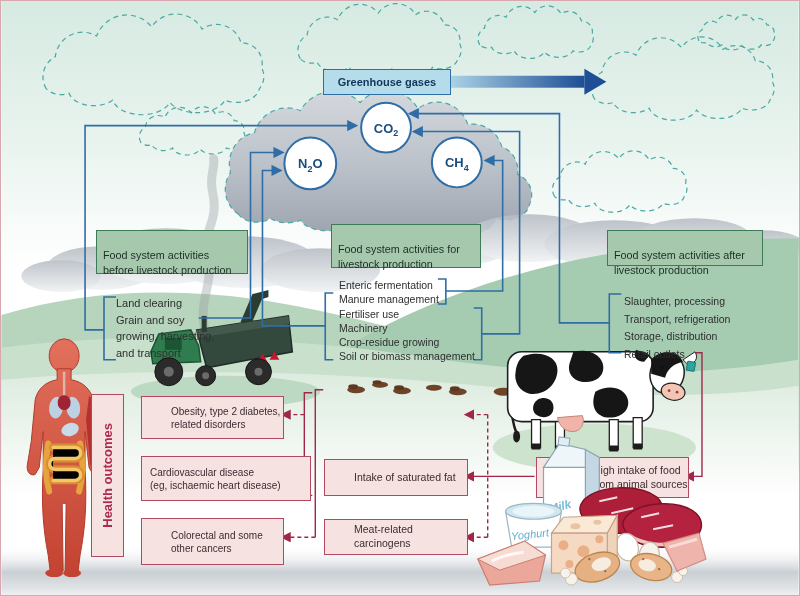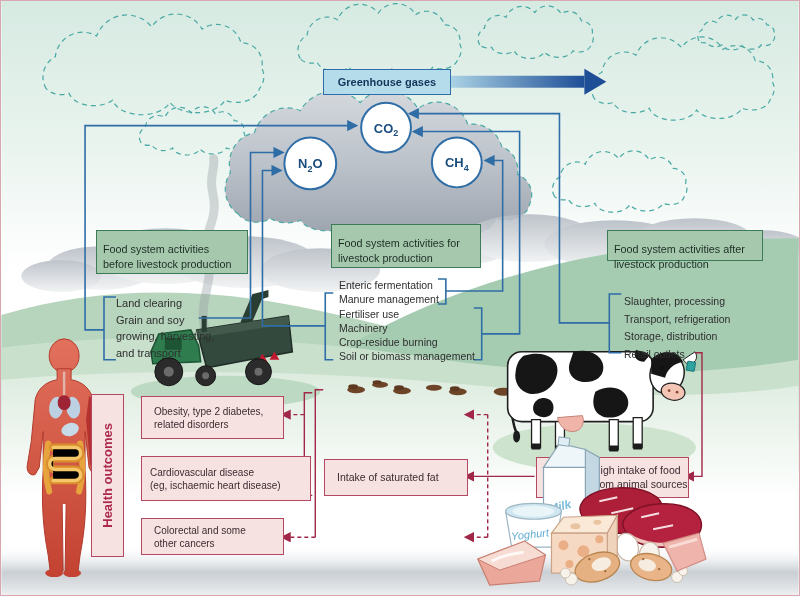--- a/index.html
+++ b/index.html
@@ -3,24 +3,24 @@
 <meta charset="utf-8">
 <style>
   html,body{margin:0;padding:0;background:#fff;}
   .canvas{position:relative;width:798px;height:594px;overflow:hidden;border:1px solid #d8a7b0;
           font-family:"Liberation Sans","DejaVu Sans",sans-serif;}
   svg{position:absolute;left:0;top:0;}
   .abs{position:absolute;box-sizing:border-box;}
   .bbox{background:var(--blue-box-fill);border:1.5px solid var(--blue-line);color:var(--blue-box-text);
         font-size:11px;font-weight:600;display:flex;align-items:center;justify-content:center;z-index:3;}
   .gbox{background:var(--green-box-fill);border:1.5px solid var(--green-box-border);color:#1c2e24;
-        font-size:10.8px;line-height:1.35;padding:11px 6px;white-space:pre-line;z-index:3;}
+        font-size:10.8px;line-height:1.35;padding:17px 6px;white-space:pre-line;z-index:3;}
   .list{color:#2e2e2e;font-size:10.5px;z-index:3;}
   .pbox{background:var(--pink-box-fill);border:1.5px solid var(--pink-box-border);color:#3b2c30;
-        font-size:10.5px;line-height:1.3;display:flex;align-items:center;padding-left:12px;
+        font-size:10.5px;line-height:1.3;display:flex;align-items:center;padding-left:29px;
         white-space:pre-line;z-index:3;}
   .obox{font-size:10px;}
   .hlabel{background:var(--pink-box-fill);border:1.5px solid var(--pink-box-border);
           display:flex;align-items:center;justify-content:center;z-index:3;}
   .vtext{writing-mode:vertical-rl;transform:rotate(180deg);font-weight:bold;font-size:13px;
          color:var(--health-label);}
   .note{color:#3a3a3a;font-size:10.5px;line-height:17px;white-space:pre-line;z-index:3;}
   .hibox{padding-left:56px;z-index:3;}
   #fg{z-index:5;pointer-events:none;}
   #bg{z-index:1;}
@@ -245,44 +245,45 @@
   <div>Grain and soy</div>
   <div>growing, harvesting,</div>
   <div>and transport</div>
 </div>
 
 <div class="abs list" style="left:338px;top:277px;line-height:14.3px">
   <div>Enteric fermentation</div>
   <div>Manure management</div>
   <div>Fertiliser use</div>
   <div>Machinery</div>
-  <div>Crop-residue burning</div>
+  <div>Crop-residue growing</div>
   <div>Soil or biomass management</div>
 </div>
 
 <div class="abs list" style="left:623px;top:292px;line-height:17.6px">
   <div>Slaughter, processing</div>
   <div>Transport, refrigeration</div>
   <div>Storage, distribution</div>
   <div>Retail outlets</div>
 </div>
 
 
 <div class="abs hlabel" style="left:90px;top:393px;width:33px;height:163px">
   <span class="vtext">Health outcomes</span>
 </div>
 
 <div class="abs pbox obox" style="left:140px;top:395px;width:143px;height:43px">Obesity, type 2 diabetes,
 related disorders</div>
 <div class="abs pbox obox" style="left:140px;top:455px;width:170px;height:45px;padding-left:8px">Cardiovascular disease
 (eg, ischaemic heart disease)</div>
-<div class="abs pbox obox" style="left:140px;top:517px;width:143px;height:37px">Colorectal and some
+<div class="abs pbox obox" style="left:140px;top:517px;width:143px;height:47px">Colorectal and some
 other cancers</div>
 
 <div class="abs pbox" style="left:323px;top:458px;width:144px;height:37px">Intake of saturated fat</div>
+<div class="abs pbox" style="left:323px;top:518px;width:144px;height:36px">Meat-related carcinogens</div>
 
 <div class="abs pbox hibox" style="left:535px;top:456px;width:153px;height:41px">High intake of food
 from animal sources</div>
 
 <svg id="fg" width="798" height="594" viewBox="0 0 800 596">
   <g>
     <polygon points="586,450 600,458 600,524 586,530" fill="#c3d8e2" stroke="#8aa5b5" stroke-width="1.2"></polygon>
     <polygon points="544,468 586,468 586,530 544,532" fill="#ffffff" stroke="#8aa5b5" stroke-width="1.2"></polygon>
     <polygon points="544,468 560,444 586,450 586,468" fill="#eef6f9" stroke="#8aa5b5" stroke-width="1.2"></polygon>
     <rect x="559" y="438" width="11" height="8" fill="#dfeef4" stroke="#8aa5b5" transform="rotate(8 564 442)"></rect>

